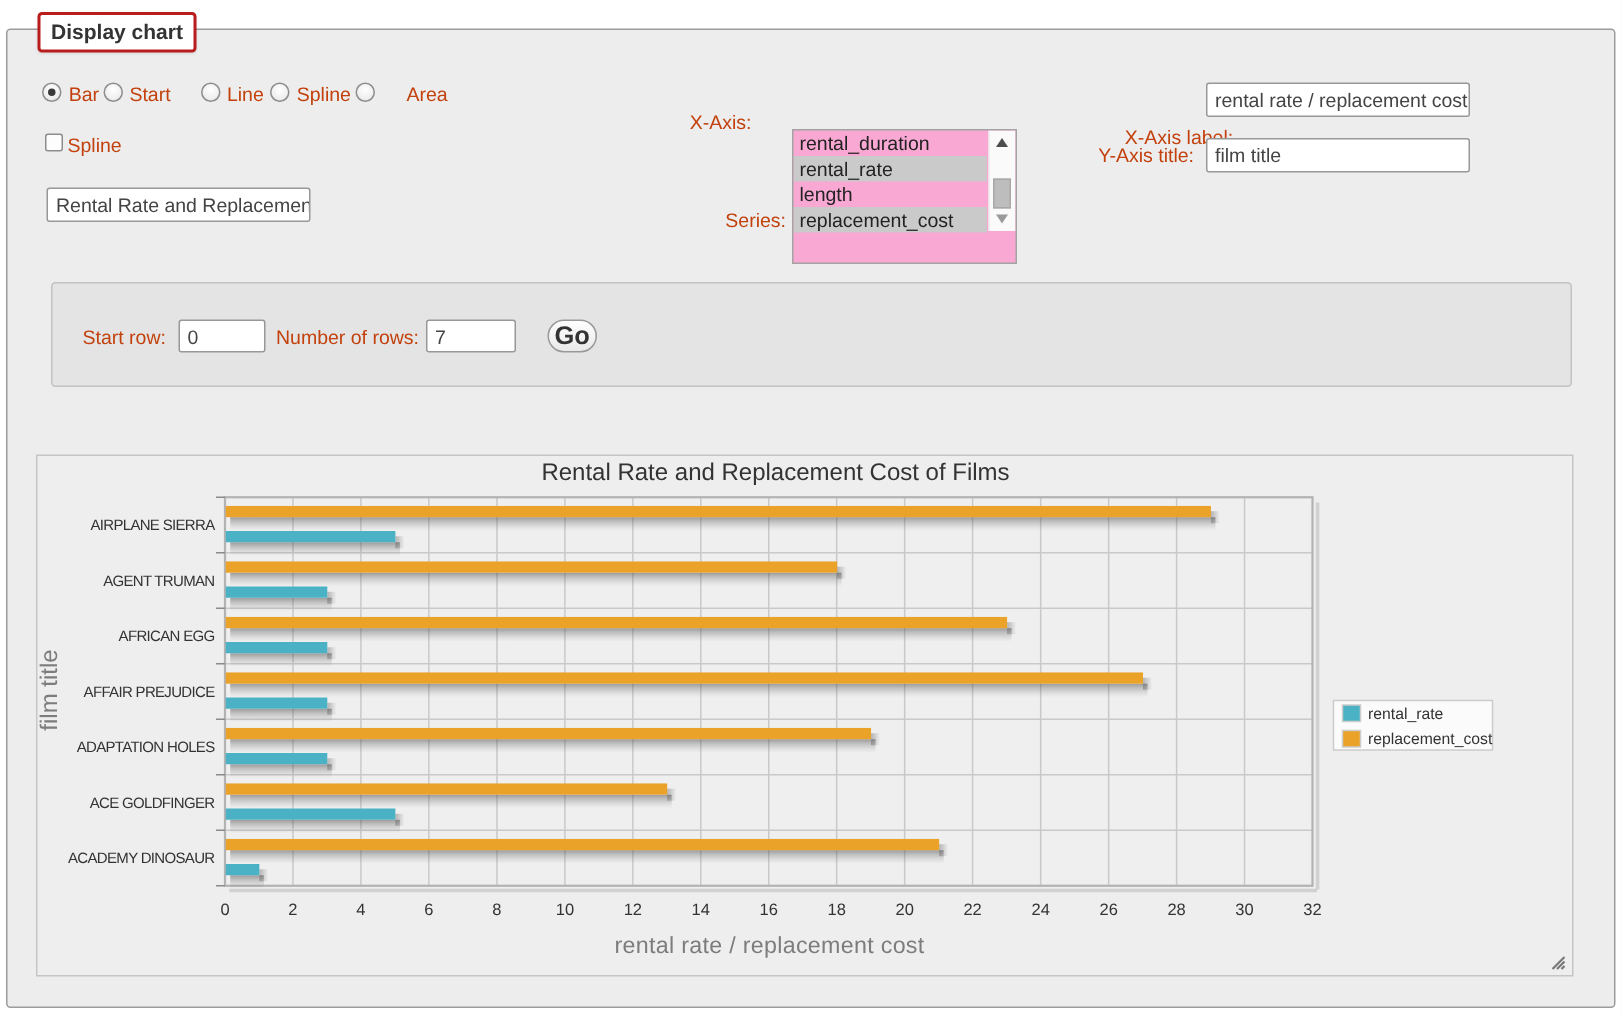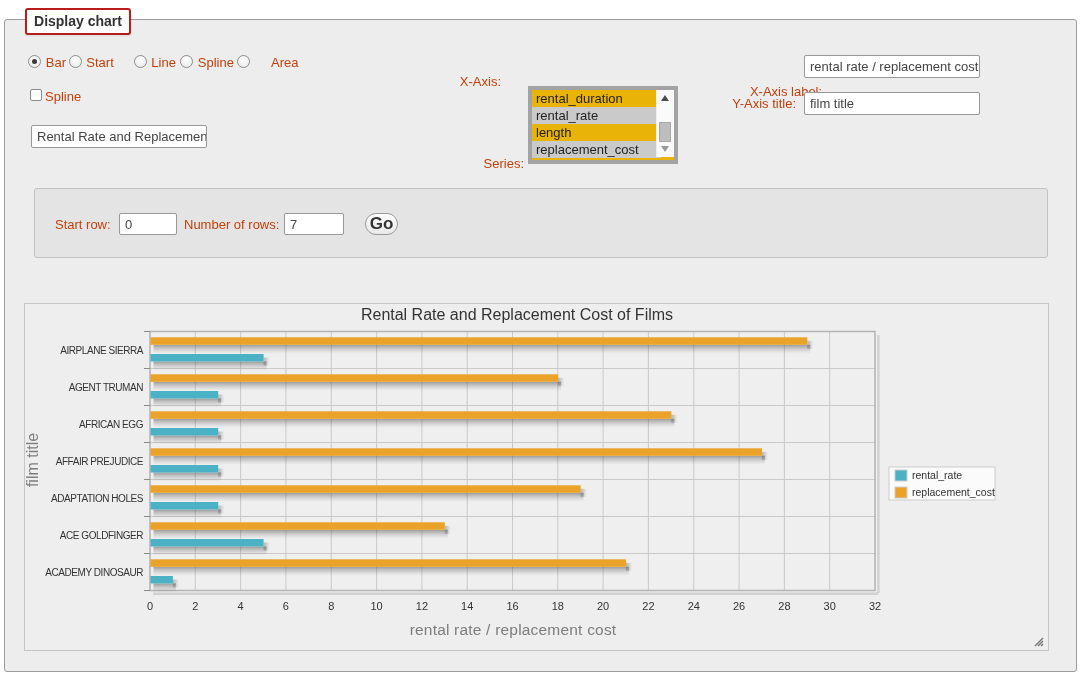--- a/index.html
+++ b/index.html
@@ -21,22 +21,22 @@
     border-radius:2px;box-sizing:border-box;}
   input.txt{position:absolute;box-sizing:border-box;border:1px solid #989898;
     border-radius:2px;background:#fff;font-family:"Liberation Sans",sans-serif;
     font-size:13px;color:#444;padding:0 0 0 5px;margin:0;}
   #selectbox{left:528px;top:58px;width:154px;height:22px;background:#fff;
     border:1px solid #989898;border-radius:2px;box-sizing:border-box;}
   #selectbox .val{position:absolute;left:7px;top:4px;font-size:13px;color:#222;}
   #selectbox .arr{position:absolute;right:10px;top:8px;width:0;height:0;
     border-left:4px solid transparent;border-right:4px solid transparent;
     border-top:5.5px solid #111;}
-  #listbox{left:528px;top:86px;width:150px;height:78px;background:#eab308;
-    border:4px solid #a3a3a3;box-sizing:border-box;overflow:hidden;}
+  #listbox{left:528px;top:86px;width:150px;height:90px;background:#f9a8d4;
+    border:1px solid #a3a3a3;box-sizing:border-box;overflow:hidden;}
   .opt{position:absolute;left:0;width:129px;height:17px;font-size:13px;
     line-height:17px;padding-left:4px;color:#222;box-sizing:border-box;white-space:nowrap;}
   .opt.sel{background:#cacaca;}
   #sb{position:absolute;right:0;top:0;width:17px;height:67px;background:#fafafa;border-left:1px solid #eee;}
   #sb .up{position:absolute;top:5px;left:4px;width:0;height:0;
     border-left:4.5px solid transparent;border-right:4.5px solid transparent;
     border-bottom:6px solid #4d4d4d;}
   #sb .dn{position:absolute;bottom:5px;left:4px;width:0;height:0;
     border-left:4.5px solid transparent;border-right:4.5px solid transparent;
     border-top:6px solid #9a9a9a;}
@@ -68,21 +68,21 @@
   <div class="abs radio" style="left:237px;top:55px;"></div>
   <div class="abs lbl" style="left:271px;top:56px;">Area</div>
 
   <div class="abs checkbox" style="left:30px;top:89px;"></div>
   <div class="abs lbl" style="left:45px;top:90px;">Spline</div>
 
   <input class="txt" style="left: 31px; top: 125px; width: 176px; height: 23px;" value="Rental Rate and Replacement Cost of Films">
 
   <div class="abs lbl" style="left:401px;top:63px;width:100px;text-align:right;margin-top:12px;">X-Axis:</div>
 
-  <div class="abs lbl" style="left:425px;top:140px;width:99px;text-align:right;margin-top:17px;">Series:</div>
+  <div class="abs lbl" style="left:425px;top:140px;width:99px;text-align:right;">Series:</div>
   <div id="listbox" class="abs">
     <div class="opt" style="top:0px;">rental_duration</div>
     <div class="opt sel" style="top:17px;">rental_rate</div>
     <div class="opt" style="top:34px;">length</div>
     <div class="opt sel" style="top:51px;">replacement_cost</div>
     <div id="sb">
         <span class="up"></span>
         <span class="thumb"></span>
         <span class="dn"></span>
       </div>

